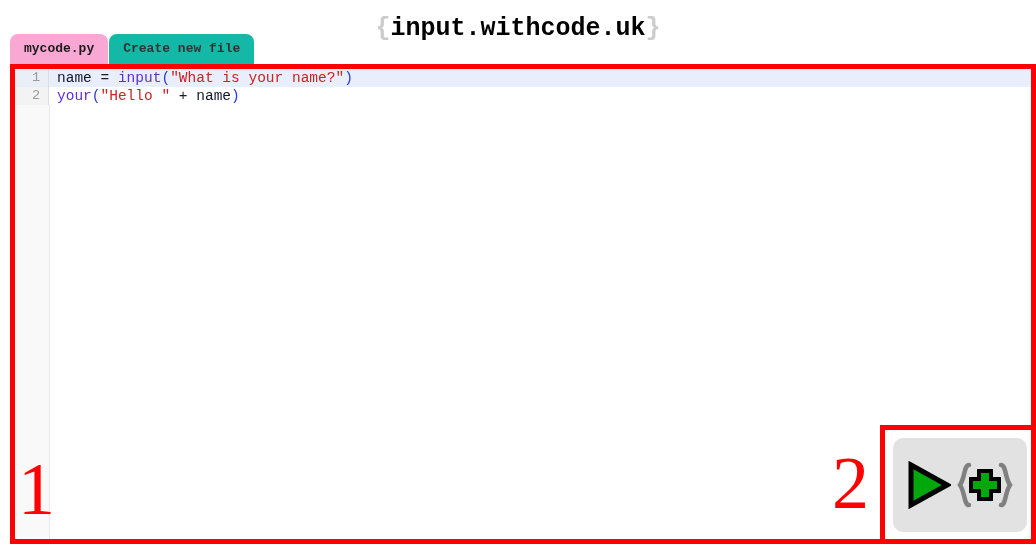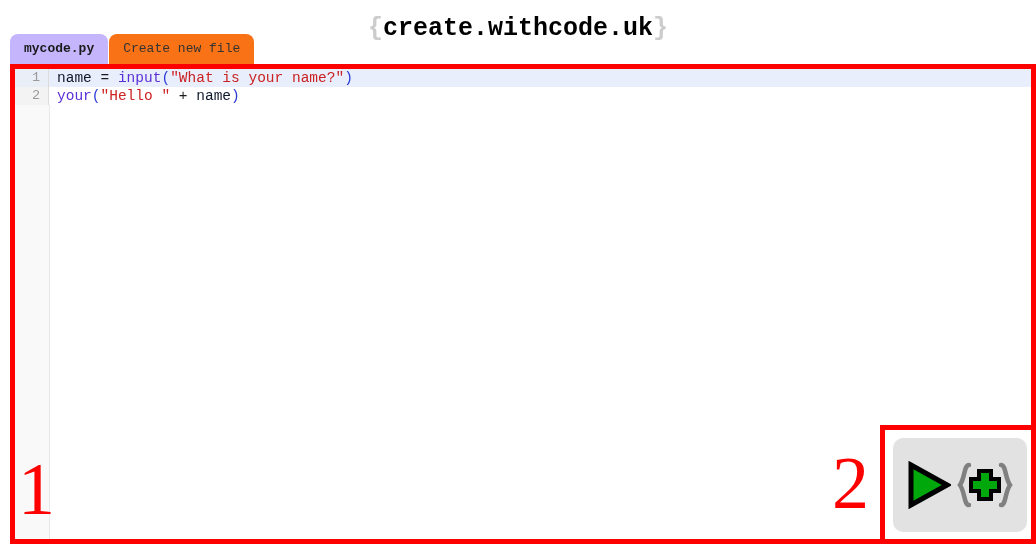--- a/index.html
+++ b/index.html
@@ -51,28 +51,28 @@
     font-family: "Liberation Mono", "DejaVu Sans Mono", monospace;
     font-size: 13px;
     border-radius: 8px 8px 0 0;
     padding: 7px 14px 6px 14px;
     line-height: 15px;
     white-space: nowrap;
     box-sizing: border-box;
     height: 30px;
   }
   .tab.active {
-    background: #c4b5fd;
+    background: #f9a8d4;
     color: #1a1a1a;
     font-weight: bold;
   }
   .tab.inactive {
-    background: #f97316;
+    background: #14b8a6;
     color: #333333;
-    font-weight: normal;
+    font-weight: bold;
     margin-left: 1px;
   }
 
   
   #editor-region {
     position: absolute;
     left: 10px;
     top: 64px;
     width: 1026px;
     height: 480px;
@@ -177,21 +177,21 @@
     justify-content: center;
     gap: 4px;
     cursor: pointer;
   }
   #run-button svg { display: block; }
 </style>
 </head>
 <body>
 
 <div id="site-title">
-  <span class="brace">{</span><span class="name">create.withcode.uk</span><span class="brace">}</span>
+  <span class="brace">{</span><span class="name">input.withcode.uk</span><span class="brace">}</span>
 </div>
 
 <div id="tab-bar">
   <div class="tab active">
     <span>mycode.py</span>
   </div>
   <div class="tab inactive">
     <span>Create new file</span>
   </div>
 </div>

